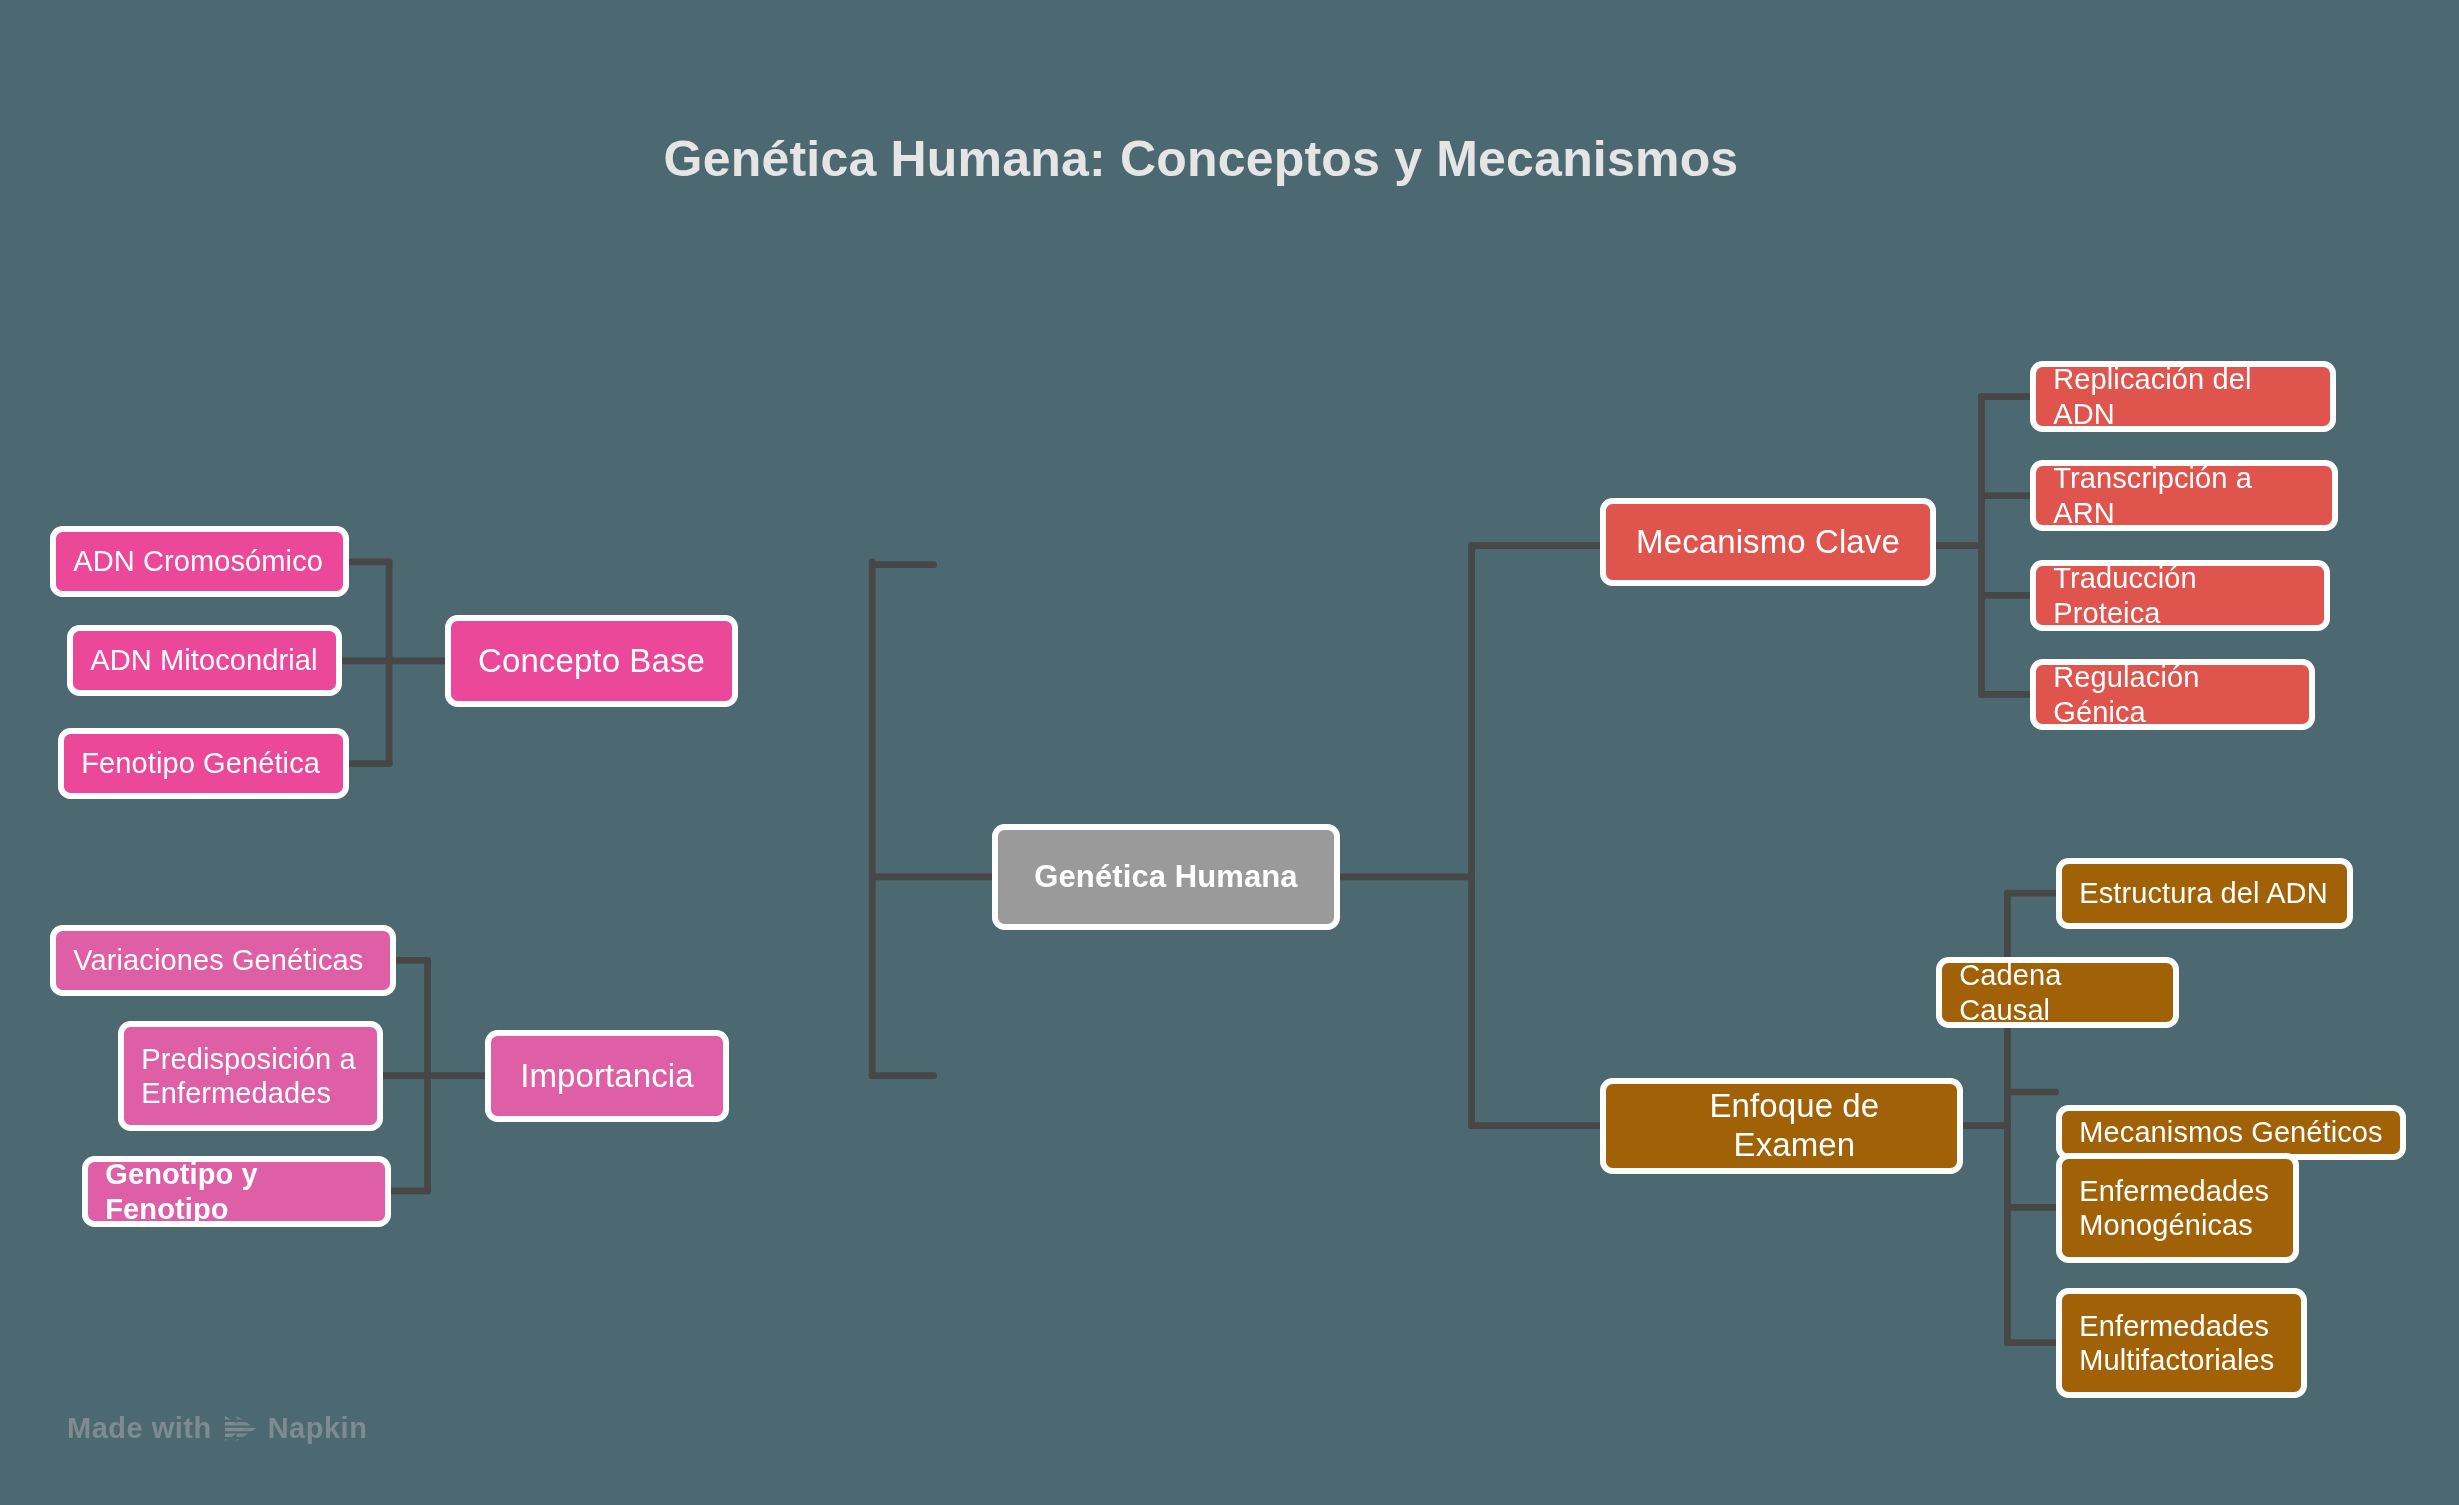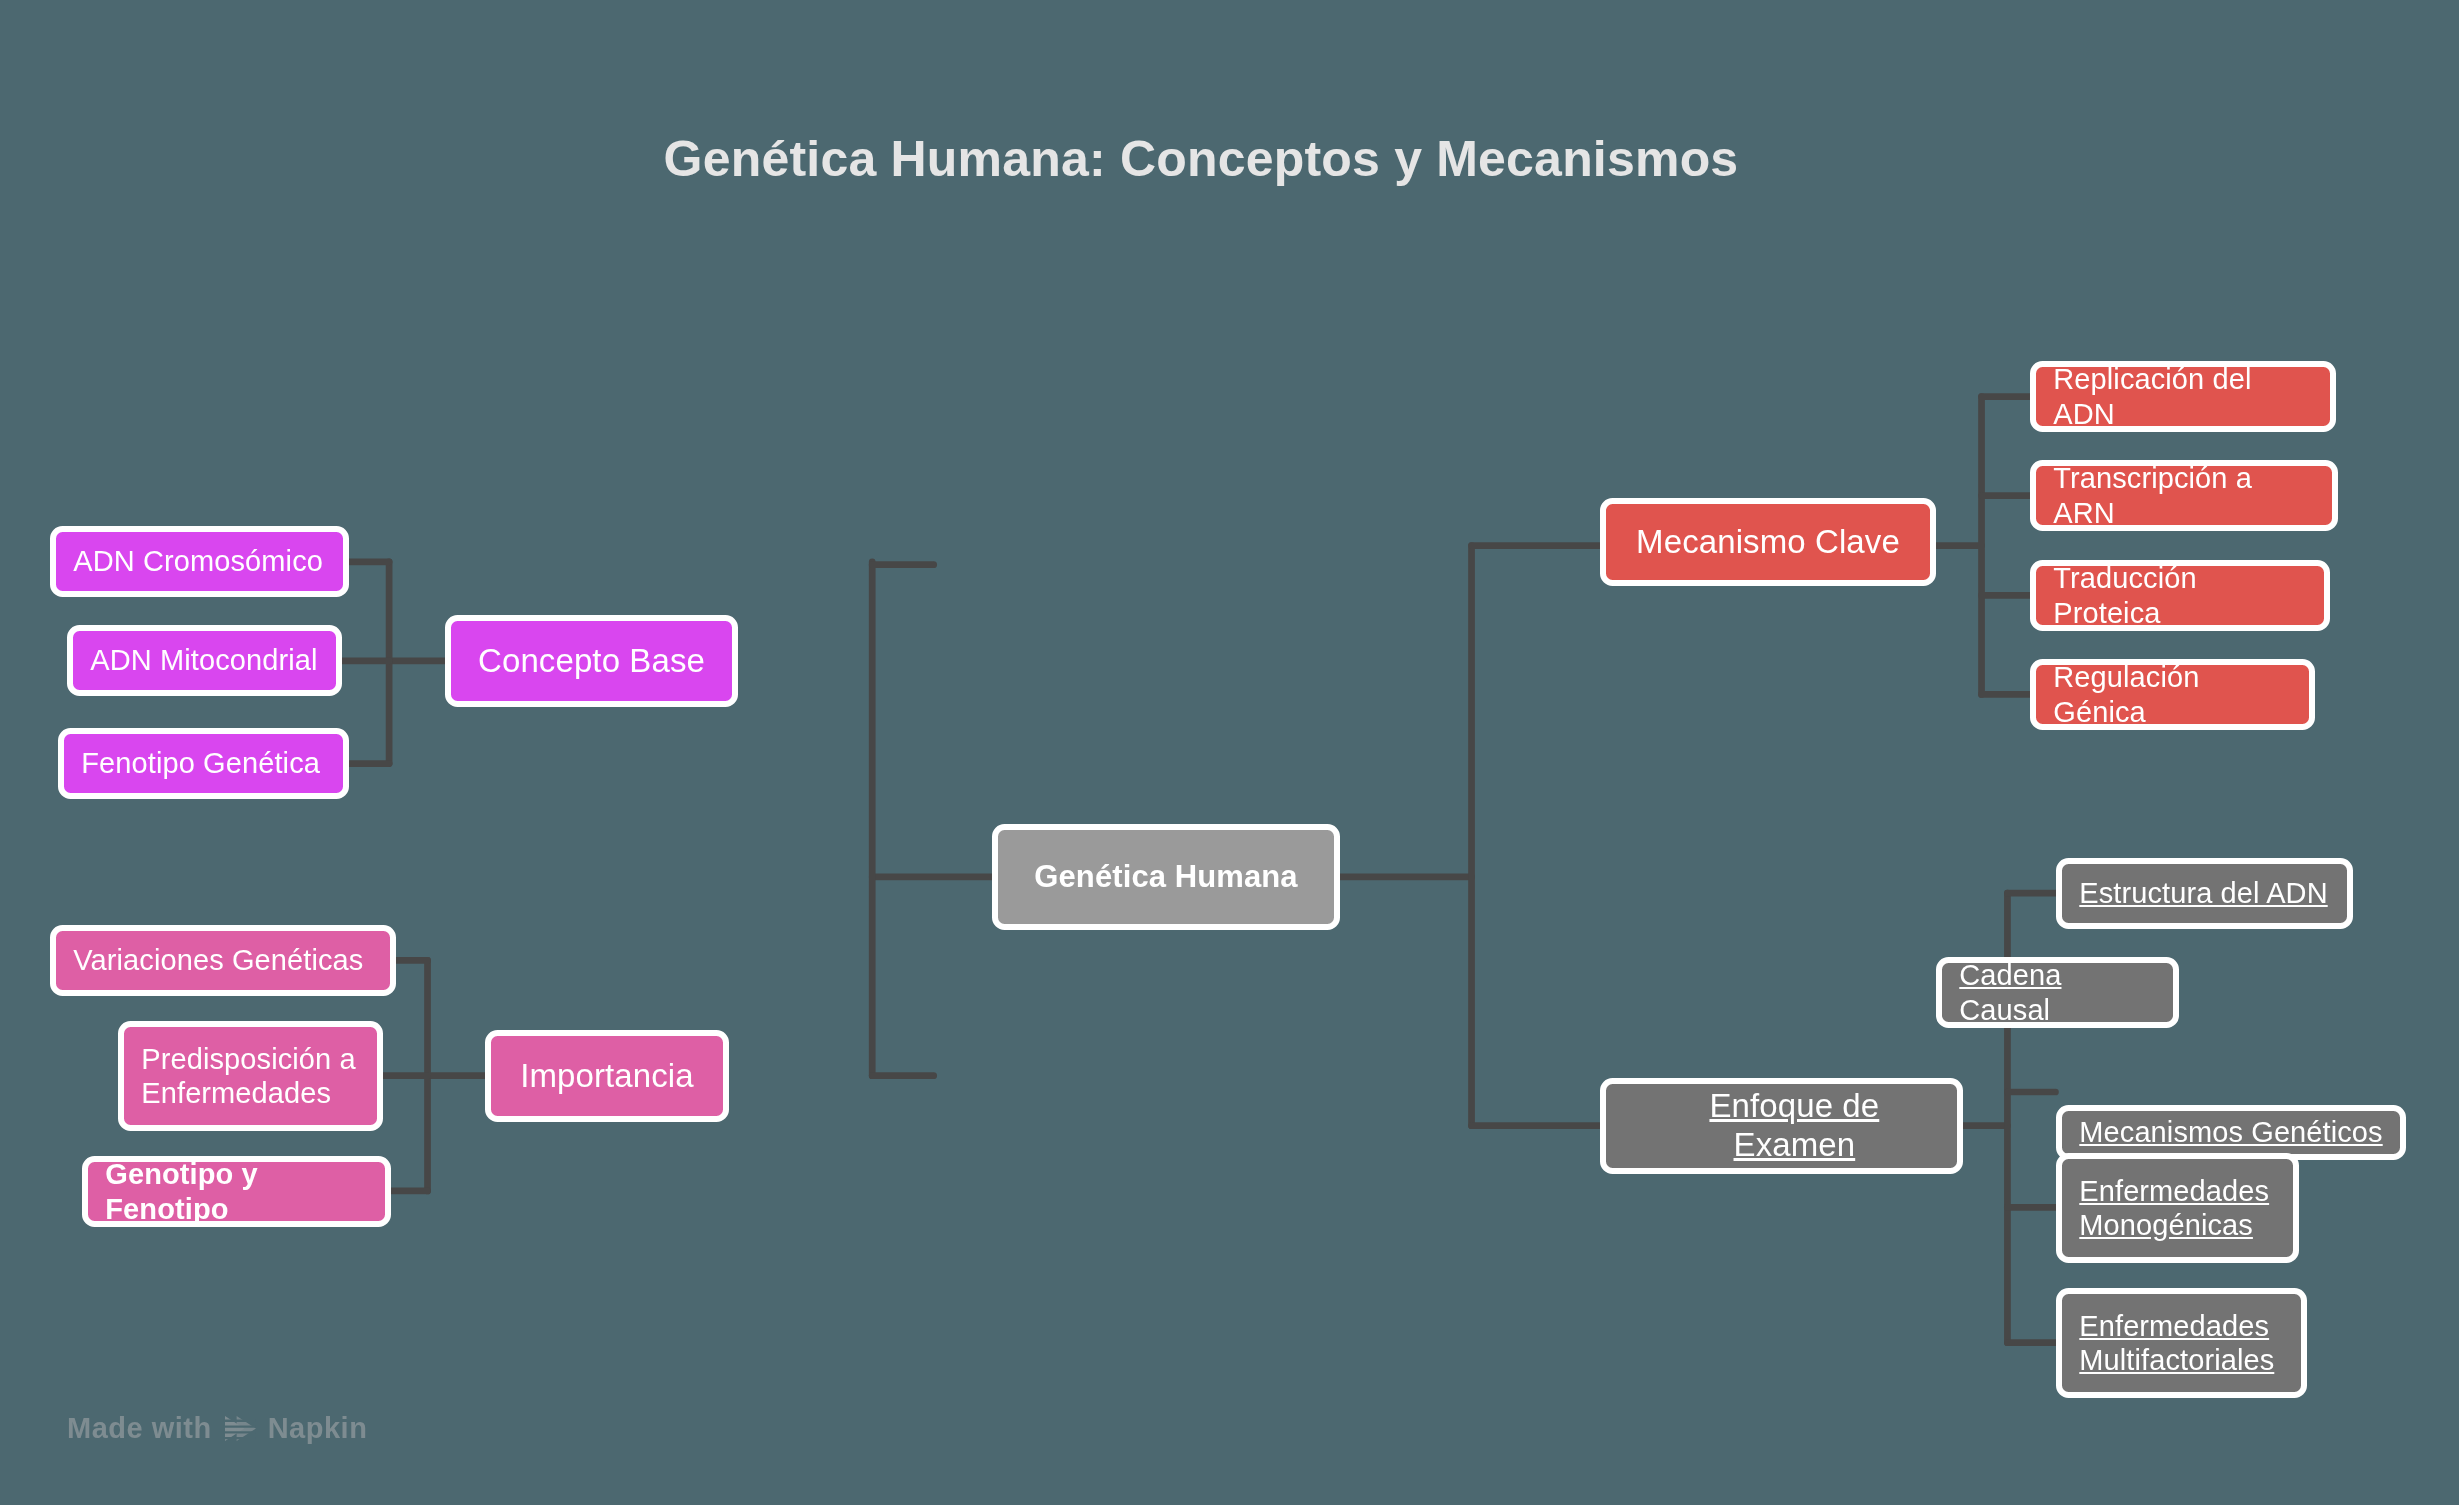--- a/index.html
+++ b/index.html
@@ -49,24 +49,24 @@
   .node.center{
     background:#9A9A9A;
     font-weight:bold;
     font-size:31px;
     justify-content:center;
     text-align:center;
   }
   .node.branch{font-size:33px;justify-content:center;text-align:center;}
   .node.leaf{justify-content:flex-start;text-align:left;}
 
-  .c-orange{background:#d946ef;}
+  .c-orange{background:#ec4899;}
   .c-pink  {background:#DE5FA5;}
   .c-red   {background:#E0544E;}
-  .c-purple{background:#737373;text-decoration:underline;}
+  .c-purple{background:#a16207;}
 
   
   .watermark{
     position:absolute;left:67px;top:1412px;
     display:flex;align-items:center;gap:11.5px;
     color:#7E8C91;font-size:29px;font-weight:bold;
     letter-spacing:0.5px;
   }
   .wm-mark{display:inline-block;line-height:0;}
 </style>

